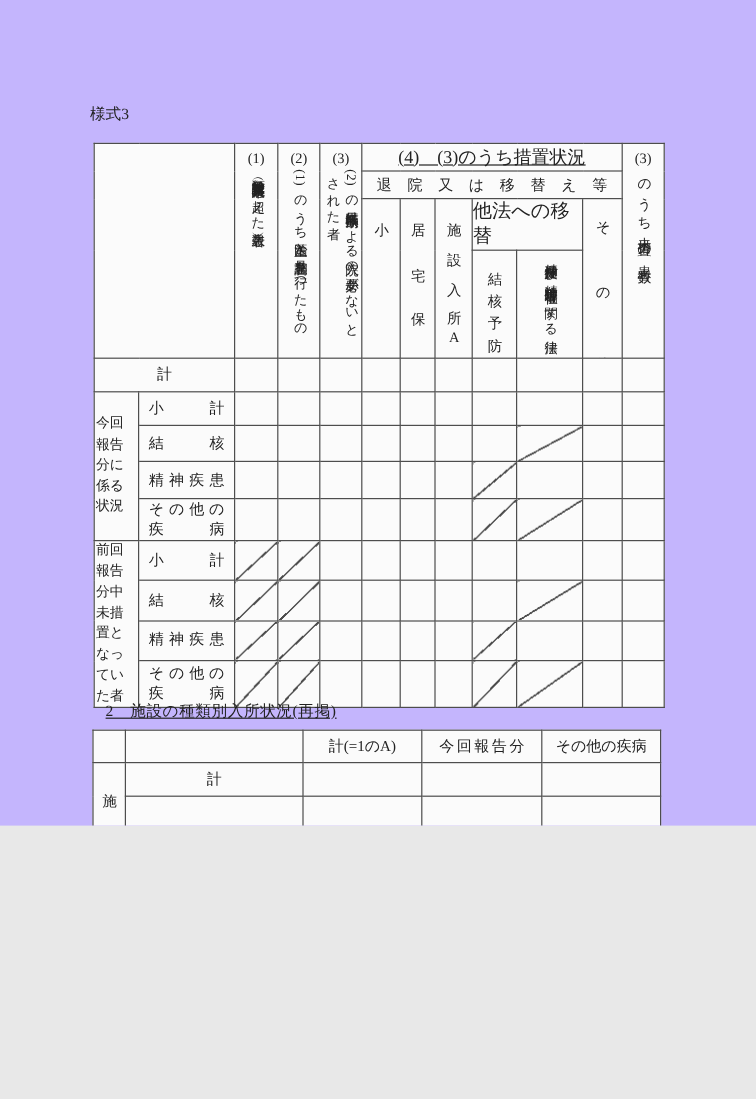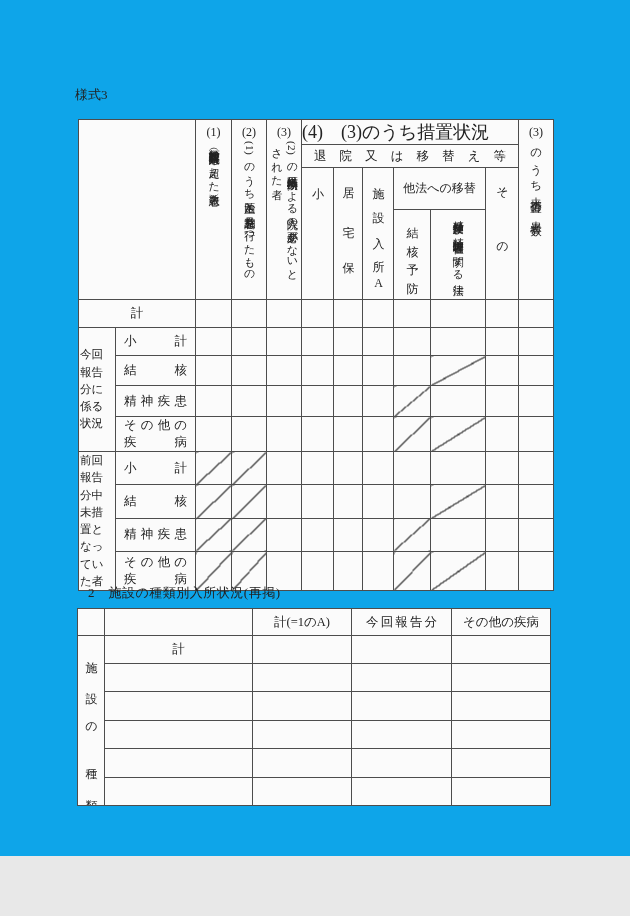--- a/index.html
+++ b/index.html
@@ -2,51 +2,51 @@
 <html><head>
 <meta charset="utf-8">
 <style>
   html,body{margin:0;padding:0;}
   body{
     background:#e8e8e8;
     font-family:"Liberation Serif","DejaVu Serif",serif;
   }
   .page{
     position:relative;
-    width:630px;height:856px;
-    background:#0ea5e9;
+    width:630px;height:688px;
+    background:#c4b5fd;
     color:#222;
     overflow:hidden;
     margin:0 auto;
   }
   .form-label{position:absolute;left:75px;top:86px;font-size:13px;}
   .sec-title{position:absolute;font-size:13px;letter-spacing:.5px;}
   #sec1-title{left:88px;top:103px;}
-  #sec2-title{left:88px;top:584px;}
+  #sec2-title{left:88px;top:584px;text-decoration:underline;}
 
   table{border-collapse:collapse;table-layout:fixed;position:absolute;background:#fbfbfb;}
   td{border:1px solid #4d4d4d;padding:0;font-size:12.5px;vertical-align:middle;overflow:hidden;}
 
   
   #t1{left:78px;top:119px;}
   #t1 tr.h1{height:23px;} #t1 tr.h2{height:23px;}
   #t1 tr.h3a{height:42px;} #t1 tr.h3b{height:90px;}
 
   .vhead{vertical-align:top;}
   .hnum{text-align:center;font-size:12px;margin-top:4px;height:17px;line-height:17px;}
   .vtext{
     writing-mode:vertical-rl;text-orientation:mixed;
     height:145px;width:fit-content;margin:0 auto;
     font-size:11px;letter-spacing:.4px;line-height:1.4;
   }
   .vtext.sp3{height:150px;letter-spacing:2.5px;font-size:11.5px;}
 
-  .c4title{text-align:left;font-size:18px;}
+  .c4title{text-align:center;font-size:15px;text-decoration:underline;}
   .taiin{text-align:justify;text-align-last:justify;text-justify:inter-character;padding:0 12px;font-size:12.5px;}
-  .tahou{text-align:center;font-size:12px;}
+  .tahou{font-size:16px;}
 
   .vsp{
     writing-mode:vertical-rl;text-orientation:mixed;
     text-align:justify;text-align-last:justify;text-justify:inter-character;
     width:fit-content;margin:0 auto;font-size:12px;
   }
   .vsp.tall{height:112px;}
   .vsp.short{height:74px;}
   .vsp.upr{text-orientation:upright;}
   .vwrap{

